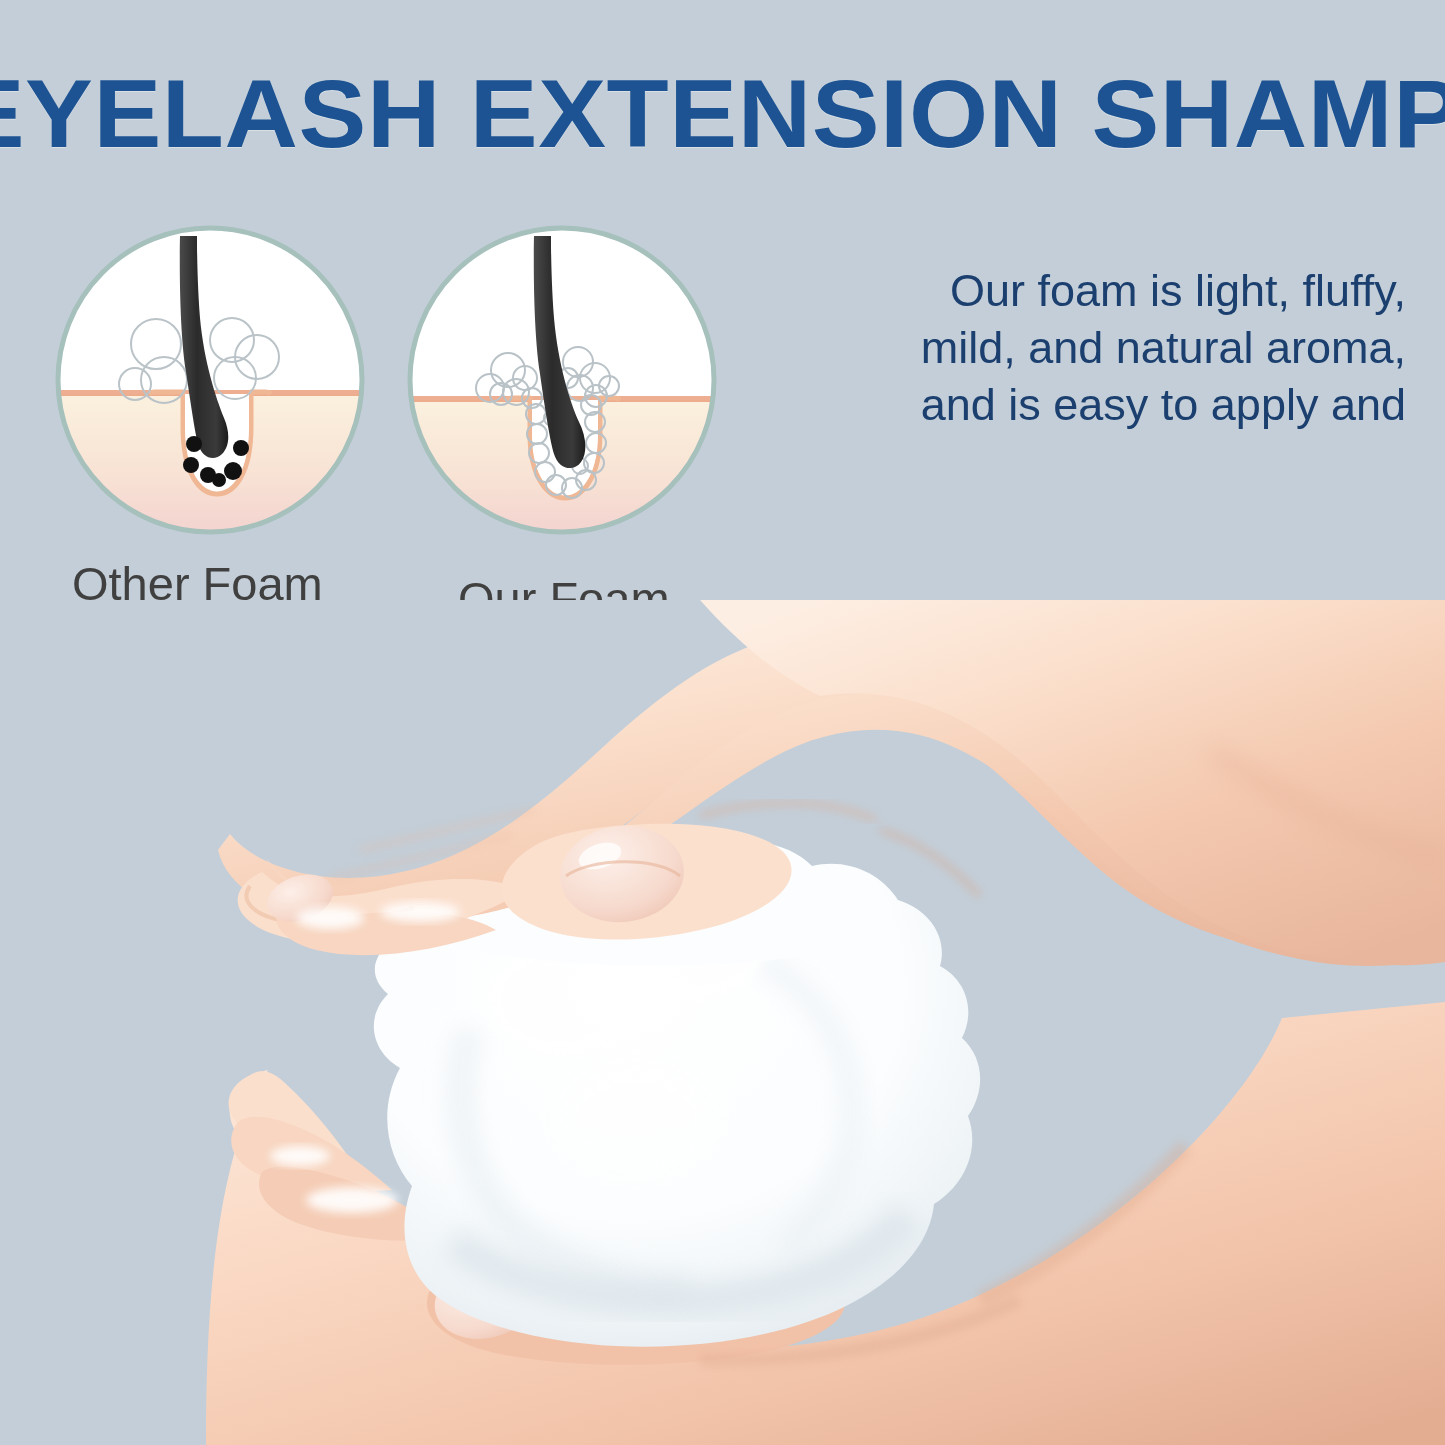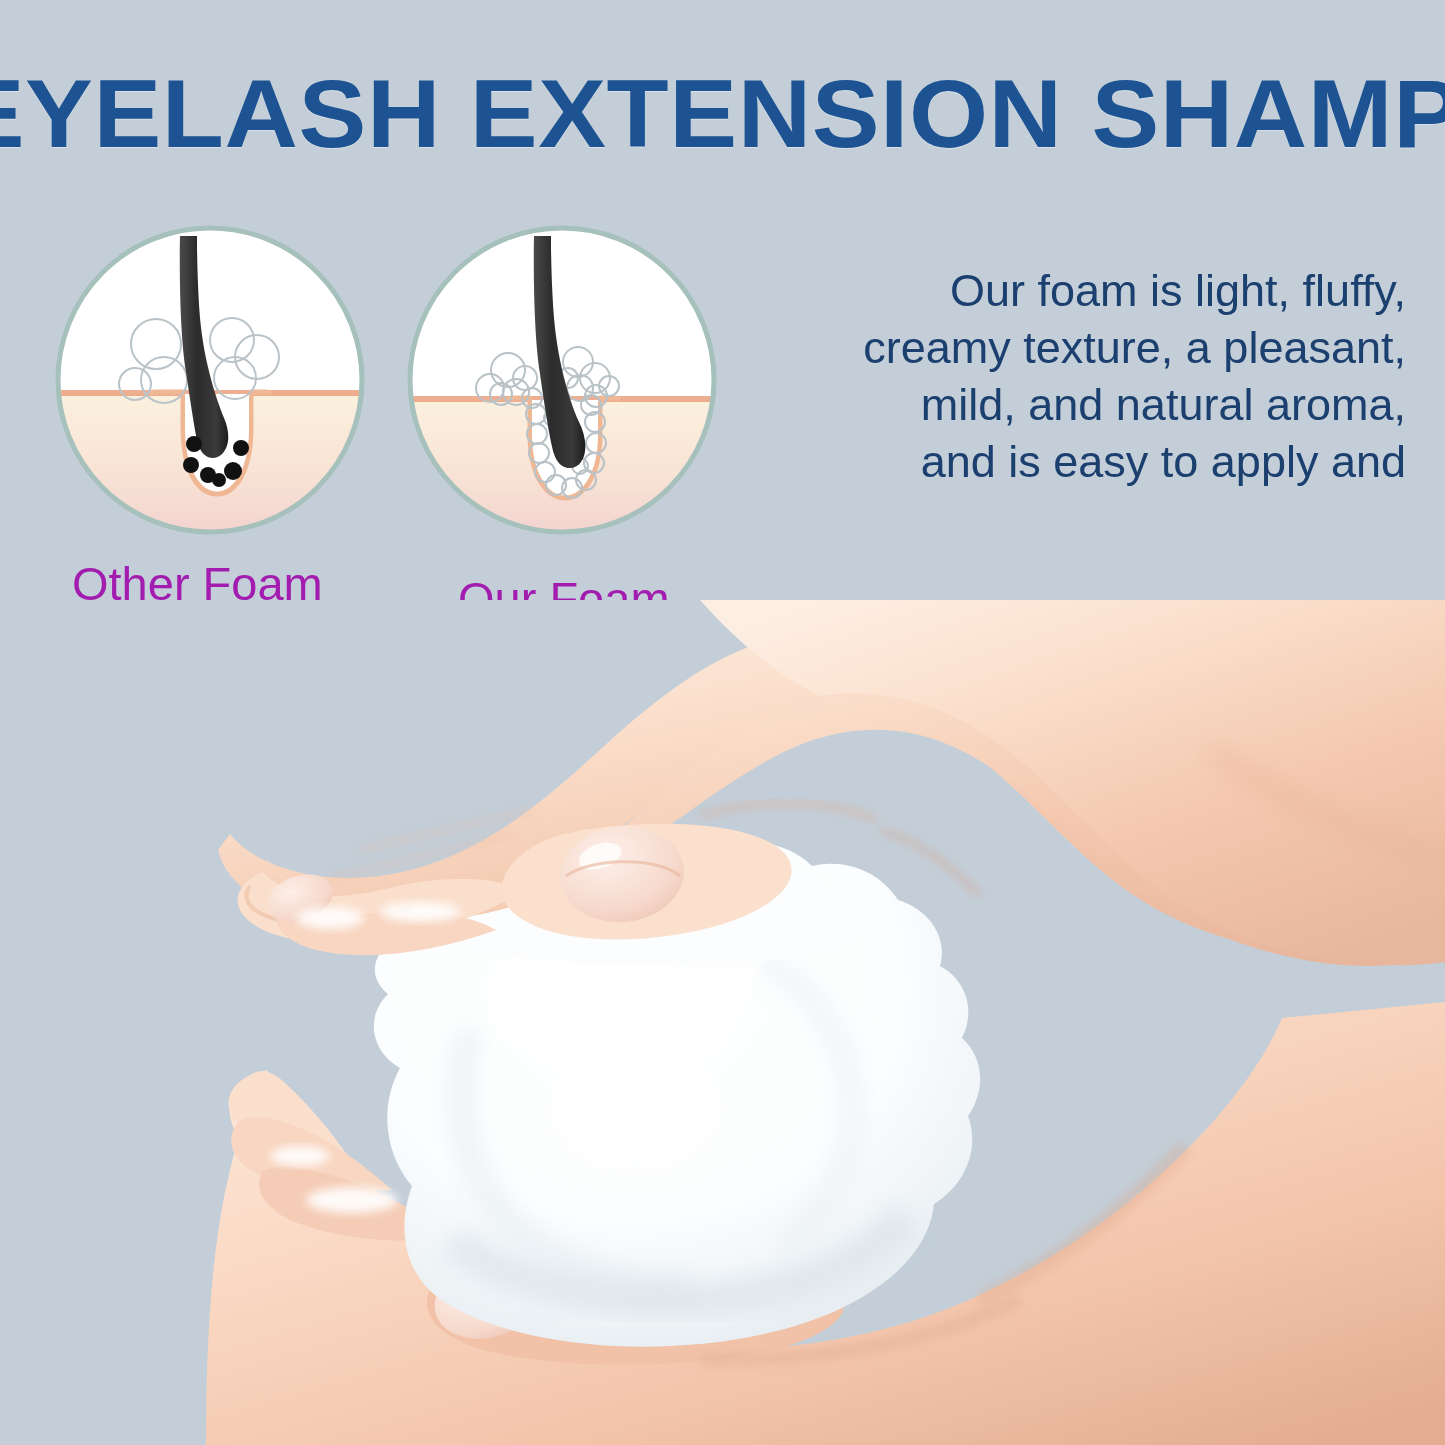--- a/index.html
+++ b/index.html
@@ -51,21 +51,21 @@
     width: 316px;
     height: 316px;
     display: block;
   }
   .caption {
     position: absolute;
     top: 556px;
     font-family: "Liberation Sans Narrow", "Liberation Sans", sans-serif;
     font-size: 47px;
     line-height: 56px;
-    color: #a21caf;
+    color: #404040;
     white-space: nowrap;
   }
   #caption-other { left: 72px; }
   #caption-our   { left: 458px; margin-top: 15px; }
 
   
   #description {
     position: absolute;
     left: 786px;
     top: 262px;
@@ -229,21 +229,20 @@
 
       <circle cx="158" cy="158" r="152" fill="none" stroke="#a6c0bc" stroke-width="5"></circle>
     </svg>
   </div>
 
   <div class="caption" id="caption-other">Other Foam</div>
   <div class="caption" id="caption-our">Our Foam</div>
 
   <div id="description" style="color: rgb(27, 63, 110);">
     <span class="line">Our foam is light, fluffy,</span>
-    <span class="line">creamy texture, a pleasant,</span>
     <span class="line">mild, and natural aroma,</span>
     <span class="line">and is easy to apply and</span>
   </div>
 
   <svg id="photo" viewBox="0 0 1445 845" preserveAspectRatio="none">
     <defs>
       <linearGradient id="skinTop" x1="0.15" y1="0" x2="0.85" y2="1">
         <stop offset="0%" stop-color="#fdeee3"></stop>
         <stop offset="28%" stop-color="#fbe0cd"></stop>
         <stop offset="62%" stop-color="#f4c9b0"></stop>

